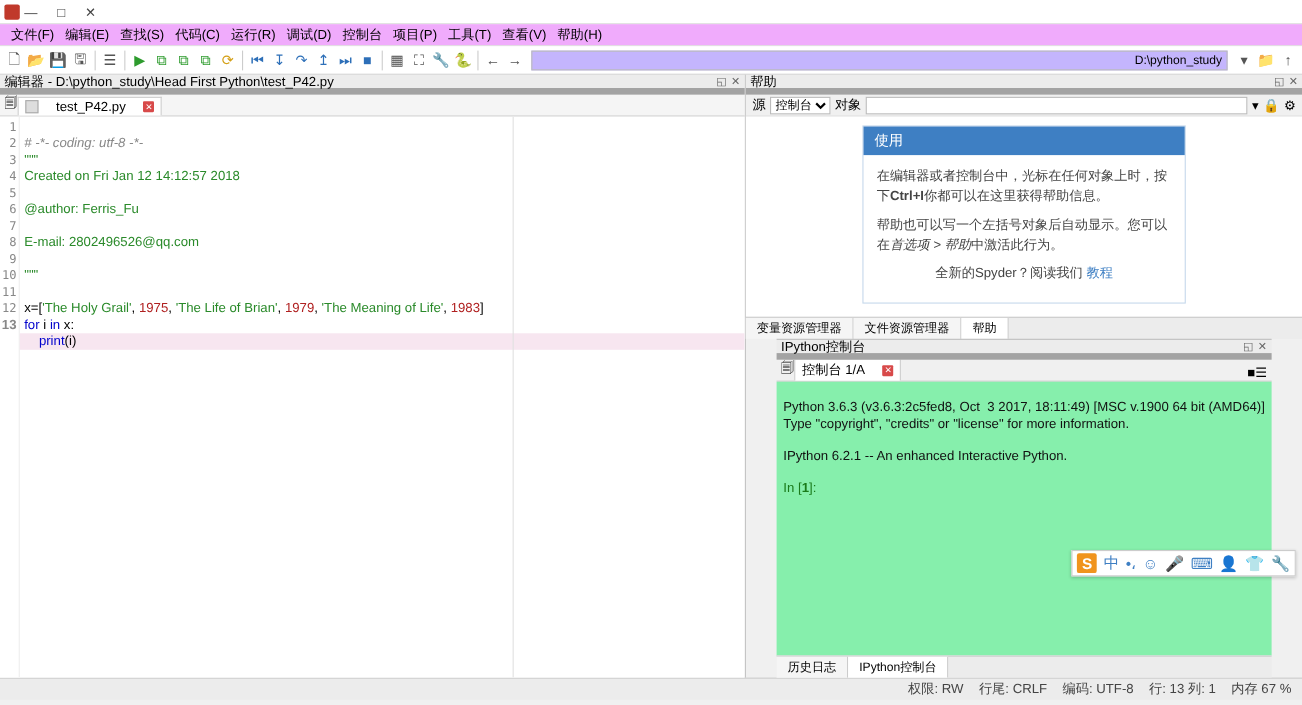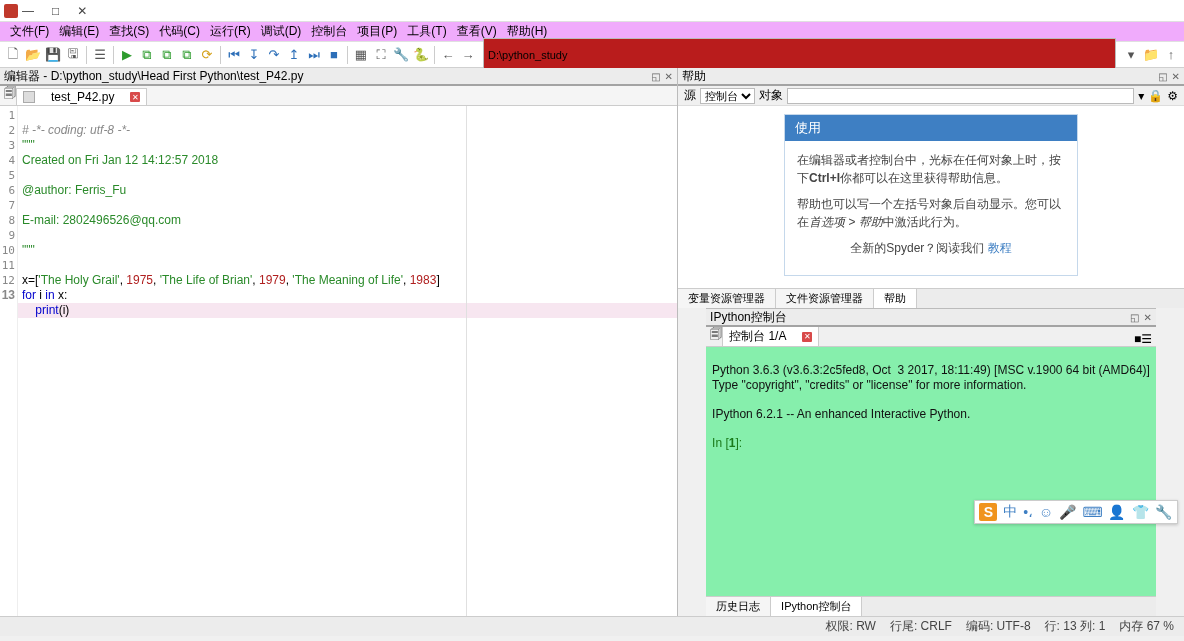--- a/index.html
+++ b/index.html
@@ -10,24 +10,24 @@
 .winbtns { display:flex; gap:18px; color:#444; }
 .winbtns span { cursor:pointer; }
 .menubar { height:20px; background:#f0abfc; display:flex; align-items:center; padding:0 6px; gap:2px; border-bottom:1px solid #e0e0e0; font-size:12px; }
 .menubar span { padding:0 4px; cursor:pointer; }
 .toolbar { height:26px; background:#fff; display:flex; align-items:center; padding:0 4px; gap:2px; border-bottom:1px solid #d0d0d0; }
 .tbtn { width:18px; height:18px; display:flex; align-items:center; justify-content:center; font-size:13px; color:#555; cursor:pointer; }
 .tbtn.play { color:#2d9b2d; }
 .tbtn.yellow { color:#d4a017; }
 .tbtn.blue { color:#2d6fb8; }
 .sep { width:1px; height:18px; background:#ccc; margin:0 2px; }
-.path-input { flex:1; height:18px; border:1px solid #bbb; padding:16px 4px; font-size:11px; background:#b91c1c; margin-left:4px; }
+.path-input { flex:1; height:18px; border:1px solid #bbb; padding:0 4px; font-size:11px; background:#c4b5fd; margin-left:4px;text-align:right; }
 .main { display:flex; height:548px; }
 .left { width:678px; display:flex; flex-direction:column; border-right:1px solid #bbb; }
-.panehdr { height:18px; background:#ececec; border-bottom:2px solid #a3a3a3; display:flex; align-items:center; padding:0 4px; font-size:11px; position:relative; }
+.panehdr { height:18px; background:#ececec; border-bottom:6px solid #a3a3a3; display:flex; align-items:center; padding:0 4px; font-size:11px; position:relative; }
 .panehdr .pctl { position:absolute; right:4px; display:flex; gap:4px; color:#666; }
 .panehdr .pctl span { cursor:pointer; font-size:10px; }
 .tabbar { height:20px; background:#f5f5f5; border-bottom:1px solid #ccc; display:flex; align-items:end; padding:0 4px; }
 .tab { background:#fff; border:1px solid #ccc; border-bottom:none; padding:1px 6px; display:flex; align-items:center; gap:16px; font-size:11px; }
 .tab .ficon { width:12px; height:12px; background:#ddd; border:1px solid #aaa; }
 .tab .close { width:10px; height:10px; background:#d84a4a; color:#fff; font-size:8px; display:flex; align-items:center; justify-content:center; border-radius:1px; cursor:pointer; }
 .editor { display:flex; flex:1; background:#fff; overflow:hidden; }
 .gutter { width:18px; background:#fff; text-align:right; padding:2px 2px 0 0; color:#888; font-family:Consolas,monospace; font-size:11px; line-height:15px; border-right:1px solid #eee; }
 .code { flex:1; padding:2px 4px; font-family:Consolas,monospace; font-size:12px; line-height:15px; white-space:pre; position:relative; }
 .code .l { height:15px; }

